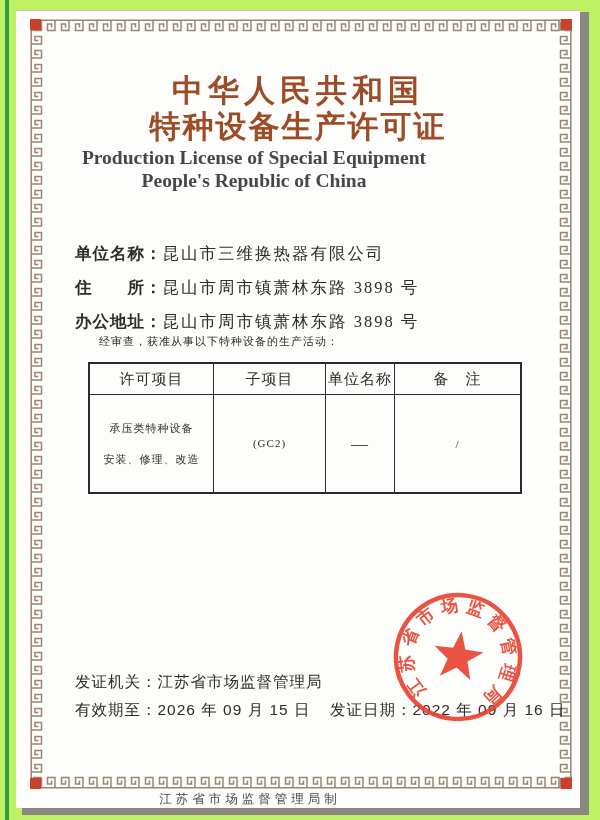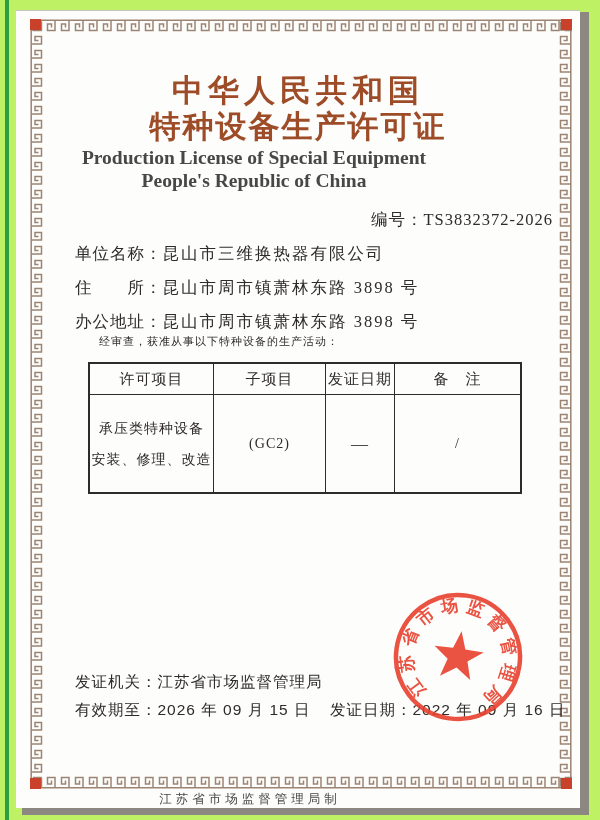--- a/index.html
+++ b/index.html
@@ -40,42 +40,42 @@
   .e1{top:135px;}
   .e2{top:158px;}
 
   .license-no{
     position:absolute;top:198px;right:27px;
     font-size:16.5px;color:#2e2b28;letter-spacing:1px;
   }
   .field{
     position:absolute;left:59px;font-size:16.5px;color:#2e2b28;white-space:nowrap;
   }
-  .field .lbl{letter-spacing:1px;}
+  .field .lbl{letter-spacing:1px;font-weight:bold;}
   .field .val{letter-spacing:2px;}
   .f0{top:232px;}
   .f1{top:266px;}
   .f2{top:300px;}
   .approval{
     position:absolute;left:83px;top:323px;
     font-size:11px;color:#2e2b28;letter-spacing:1px;white-space:nowrap;
   }
 
   .ptable{
     position:absolute;left:72px;top:351px;width:430px;
     display:grid;grid-template-columns:124px 112px 69px 125px;
     border:2px solid #2c2c2c;color:#2e2b28;background:#fdfdfb;
   }
   .ptable .cell{
     display:flex;flex-direction:column;justify-content:center;align-items:center;
     border-right:1.5px solid #2c2c2c;
   }
   .ptable .cell.last{border-right:none;}
   .ptable .hcell{height:30px;font-size:15px;letter-spacing:1px;border-bottom:1.5px solid #2c2c2c;}
-  .ptable .dcell{height:97px;font-size:14px;letter-spacing:1px;}
+  .ptable .dcell{height:97px;font-size:11px;letter-spacing:1px;}
   .ptable .dcell .ln{line-height:31px;white-space:nowrap;}
   .ptable .dash{font-size:17px;}
 
   .foot-line{
     position:absolute;font-size:15.5px;color:#2e2b28;white-space:nowrap;letter-spacing:1px;
   }
   .issuer{left:59px;top:661px;}
   .valid{left:59px;top:689px;}
   .issue{left:314px;top:689px;}
   .date-val{font-family:"Liberation Sans","DejaVu Sans",sans-serif;font-size:15.5px;letter-spacing:1px;}
@@ -132,40 +132,37 @@
     <div class="corner c-tl"></div>
     <div class="corner c-tr"></div>
     <div class="corner c-bl"></div>
     <div class="corner c-br"></div>
 
     <div class="title-cn t1">中华人民共和国</div>
     <div class="title-cn t2">特种设备生产许可证</div>
     <div class="title-en e1">Production License of Special Equipment</div>
     <div class="title-en e2">People's Republic of China</div>
 
-    <div class="license-no">
-      <span>编号：</span><span>TS3832372-2026</span>
-    </div>
 
     <div class="field f0">
       <span class="lbl">单位名称：</span><span class="val">昆山市三维换热器有限公司</span>
     </div>
     <div class="field f1">
       <span class="lbl">住　　所：</span><span class="val">昆山市周市镇萧林东路 3898 号</span>
     </div>
     <div class="field f2">
       <span class="lbl">办公地址：</span><span class="val">昆山市周市镇萧林东路 3898 号</span>
     </div>
 
     <div class="approval">经审查，获准从事以下特种设备的生产活动：</div>
 
     <div class="ptable">
       <div class="cell hcell">许可项目</div>
       <div class="cell hcell">子项目</div>
-      <div class="cell hcell">发证日期</div>
+      <div class="cell hcell">单位名称</div>
       <div class="cell hcell last">备　注</div>
 
       <div class="cell dcell">
         <div class="ln">承压类特种设备</div>
         <div class="ln">安装、修理、改造</div>
       </div>
       <div class="cell dcell">
         <div class="ln">(GC2)</div>
       </div>
       <div class="cell dcell dash">—</div>

